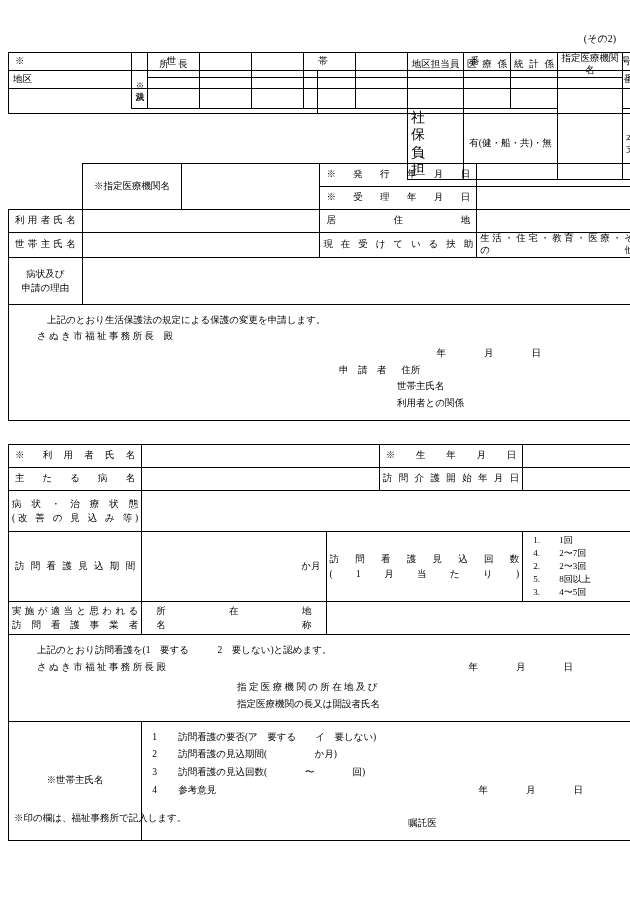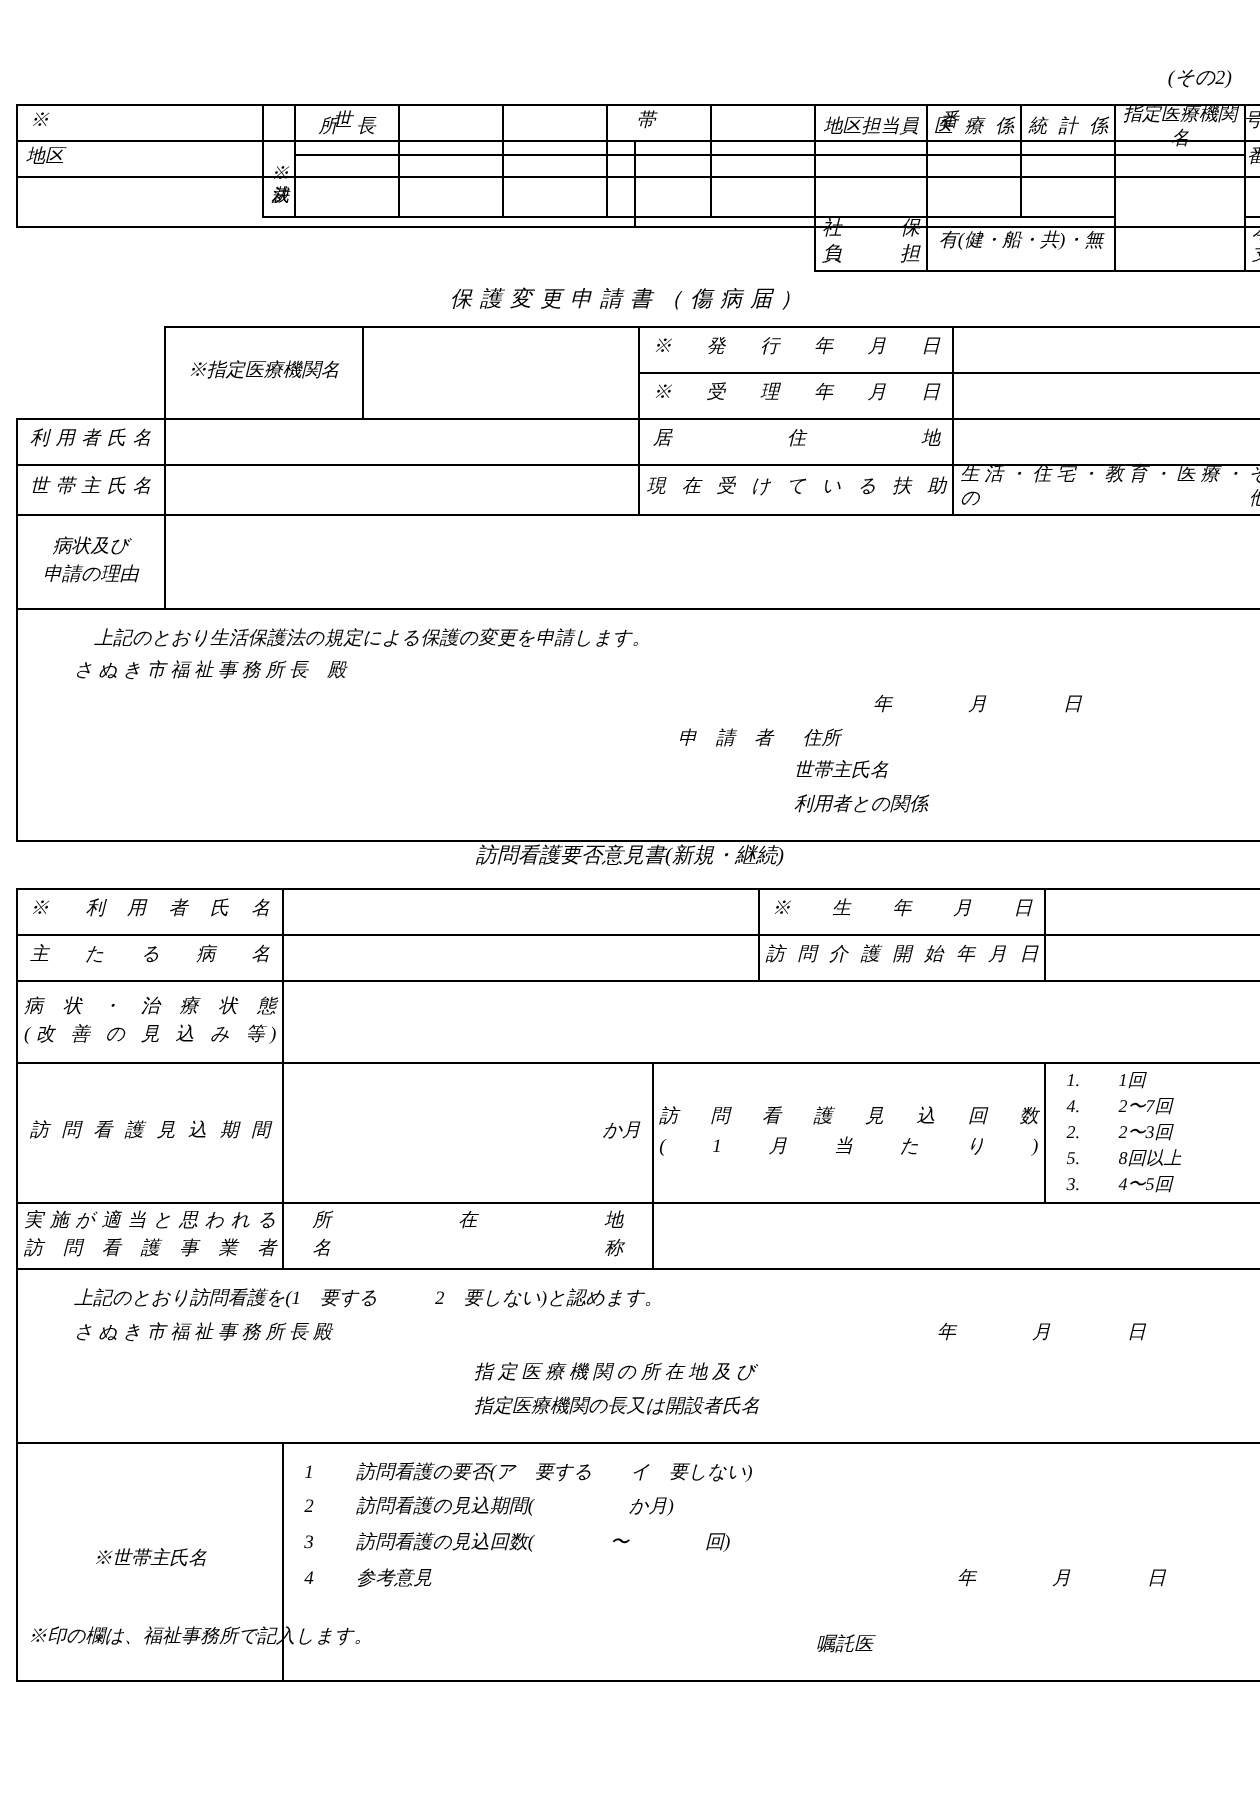--- a/index.html
+++ b/index.html
@@ -13,21 +13,20 @@
     font-family: "Liberation Serif", "DejaVu Serif", serif;
     color: #000000;
     position: relative;
     overflow: hidden;
   }
   .page {
     position: relative;
     width: 630px;
     height: 902px;
     box-sizing: border-box;
-    font-style: italic;
   }
 
   
   table.grid {
     border-collapse: collapse;
     table-layout: fixed;
     width: 100%;
   }
   table.grid td {
     border: 1px solid #000;
@@ -241,36 +240,35 @@
       <td></td>
       <td rowspan="2"></td>
     </tr>
     <tr>
       <td class="nb"></td>
       <td class="nb"></td>
       <td class="nb"></td>
       <td class="nb"></td>
       <td class="nb"></td>
       <td class="nb"></td>
-      <td class="c" style="height:26px;font-size:10px;line-height:1.25">
+      <td class="c" style="height:26px;font-size:14px;line-height:1.25">
         <span class="sp2">社　　保</span>
         <span class="sp2">負　　担</span>
       </td>
       <td colspan="2" class="c">
         <span>有(健・船・共)・無</span>
       </td>
       <td class="c" style="font-size:9px;line-height:1.25">
         <span class="sp2">本　人</span>
         <span class="sp2">支払額</span>
       </td>
     </tr>
   </tbody>
     </table>
 
-  <div class="title1">保護変更申請書（傷病届）</div>
 
   <table class="grid form1">
     <colgroup>
       <col style="width:72px">
         <col style="width:97px">
         <col style="width:135px">
       <col style="width:23px">
         <col style="width:130px">
         <col style="width:157px">
     </colgroup>
@@ -339,21 +337,20 @@
             <span>住所</span>
           </div>
           <div style="padding-left:388px">世帯主氏名</div>
           <div style="padding-left:388px">利用者との関係</div>
         </div>
       </td>
     </tr>
   </tbody>
     </table>
 
-  <div class="title2">訪問看護要否意見書(新規・継続)</div>
 
   <table class="grid form2">
     <colgroup>
       <col style="width:130px">
         <col style="width:180px">
         <col style="width:52px">
       <col style="width:140px">
         <col style="width:112px">
     </colgroup>
 

